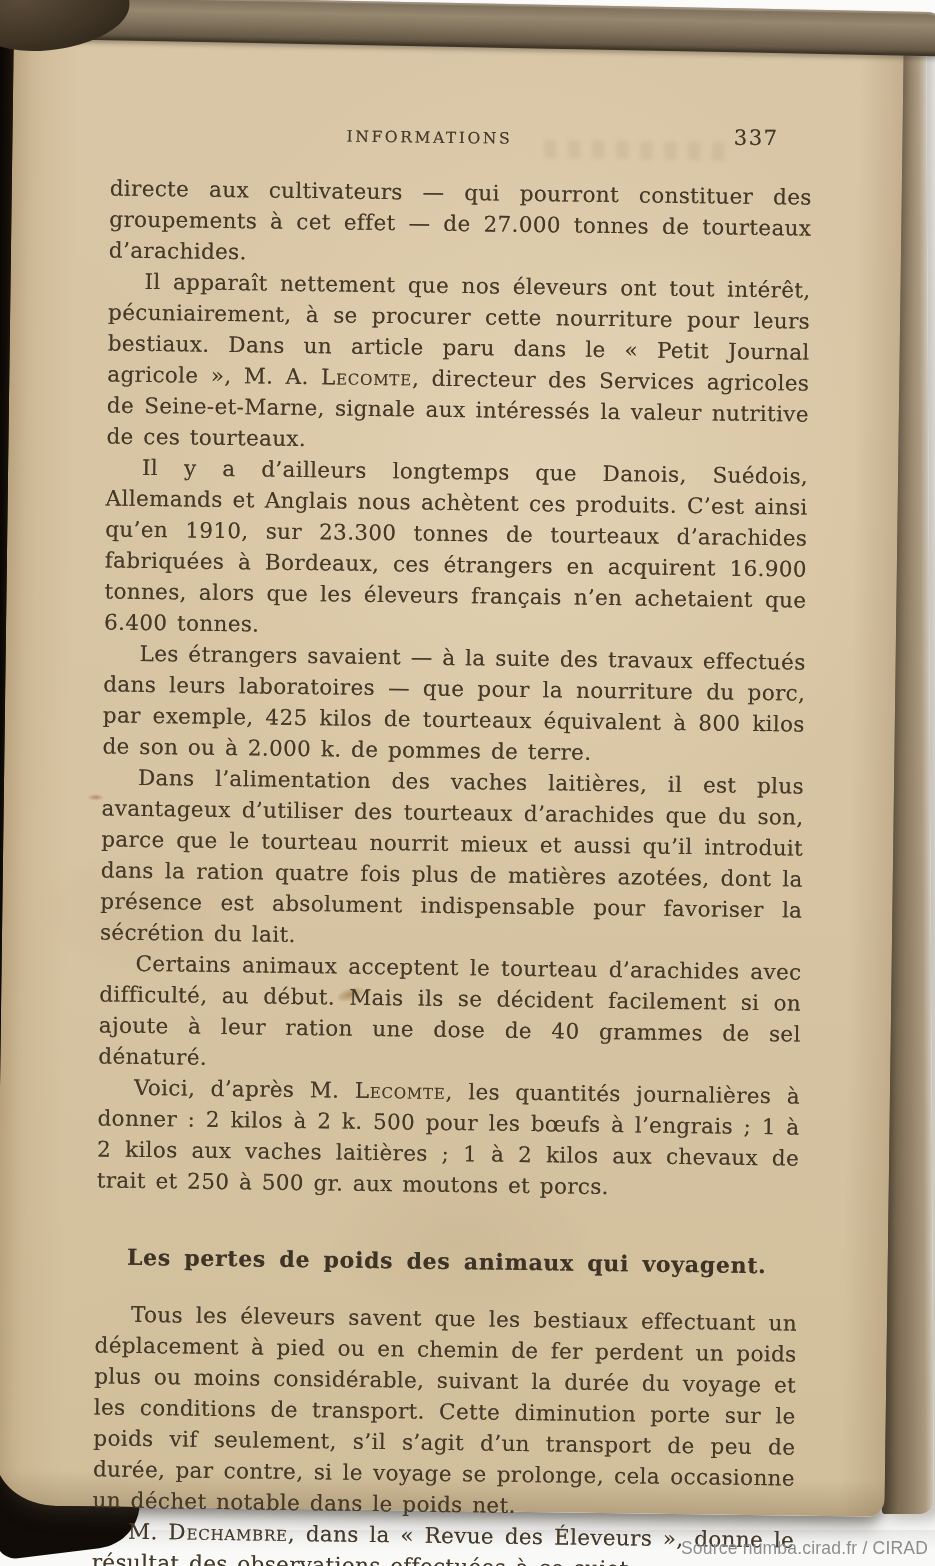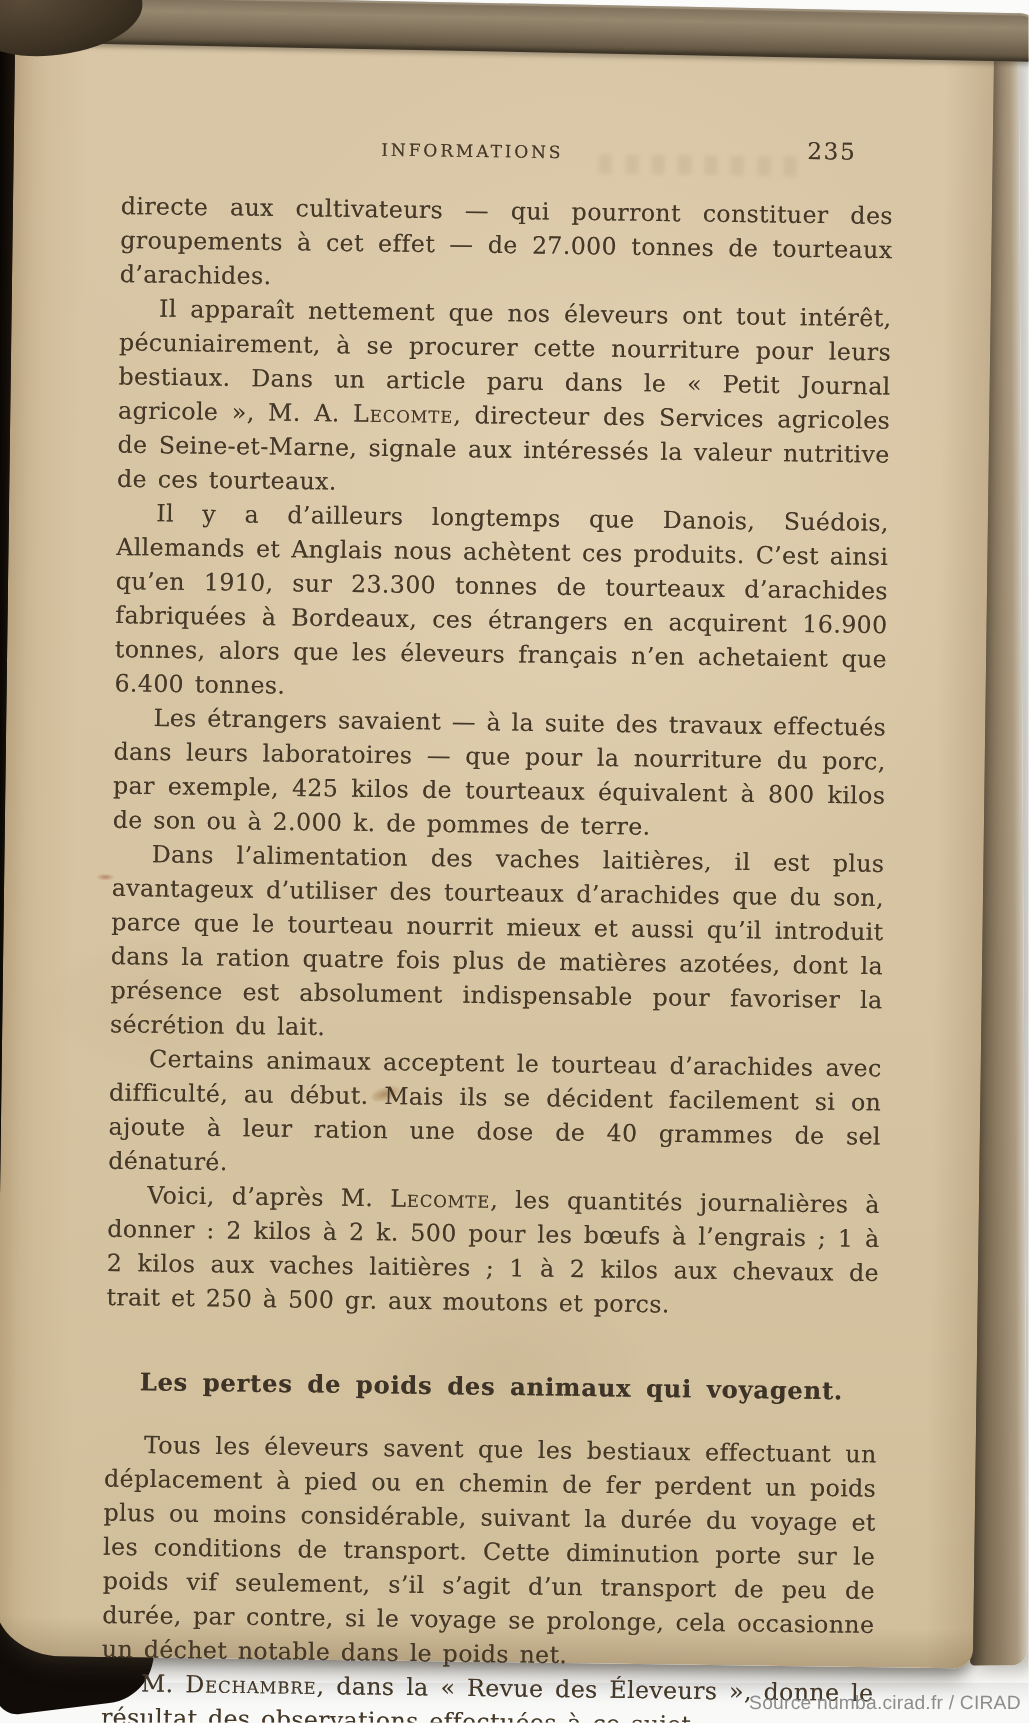--- a/index.html
+++ b/index.html
@@ -146,21 +146,21 @@
   <div class="page">
     <div class="paper-texture"></div>
     <div class="ghost-marks"></div>
     <div class="stain-a"></div>
     <div class="stain-b"></div>
 
     <div class="page-content">
 
       <div class="running-header">
         <span class="rh-title">INFORMATIONS</span>
-        <span class="rh-page">235</span>
+        <span class="rh-page">337</span>
       </div>
 
       <p class="par no-indent">directe aux cultivateurs — qui pourront constituer des groupements à cet effet — de 27.000 tonnes de tourteaux d’arachides.</p>
 
       <p class="par"><span>Il apparaît nettement que nos éleveurs ont tout intérêt, pécuniairement, à se procurer cette nourriture pour leurs bestiaux. Dans un article paru dans le « Petit Journal agricole », M. A. </span><span class="sc">Lecomte</span><span>, directeur des Services agricoles de Seine-et-Marne, signale aux intéressés la valeur nutritive de ces tourteaux.</span></p>
 
       <p class="par">Il y a d’ailleurs longtemps que Danois, Suédois, Allemands et Anglais nous achètent ces produits. C’est ainsi qu’en 1910, sur 23.300 tonnes de tourteaux d’arachides fabriquées à Bordeaux, ces étrangers en acquirent 16.900 tonnes, alors que les éleveurs français n’en achetaient que 6.400 tonnes.</p>
 
       <p class="par">Les étrangers savaient — à la suite des travaux effectués dans leurs laboratoires — que pour la nourriture du porc, par exemple, 425 kilos de tourteaux équivalent à 800 kilos de son ou à 2.000 k. de pommes de terre.</p>
 

